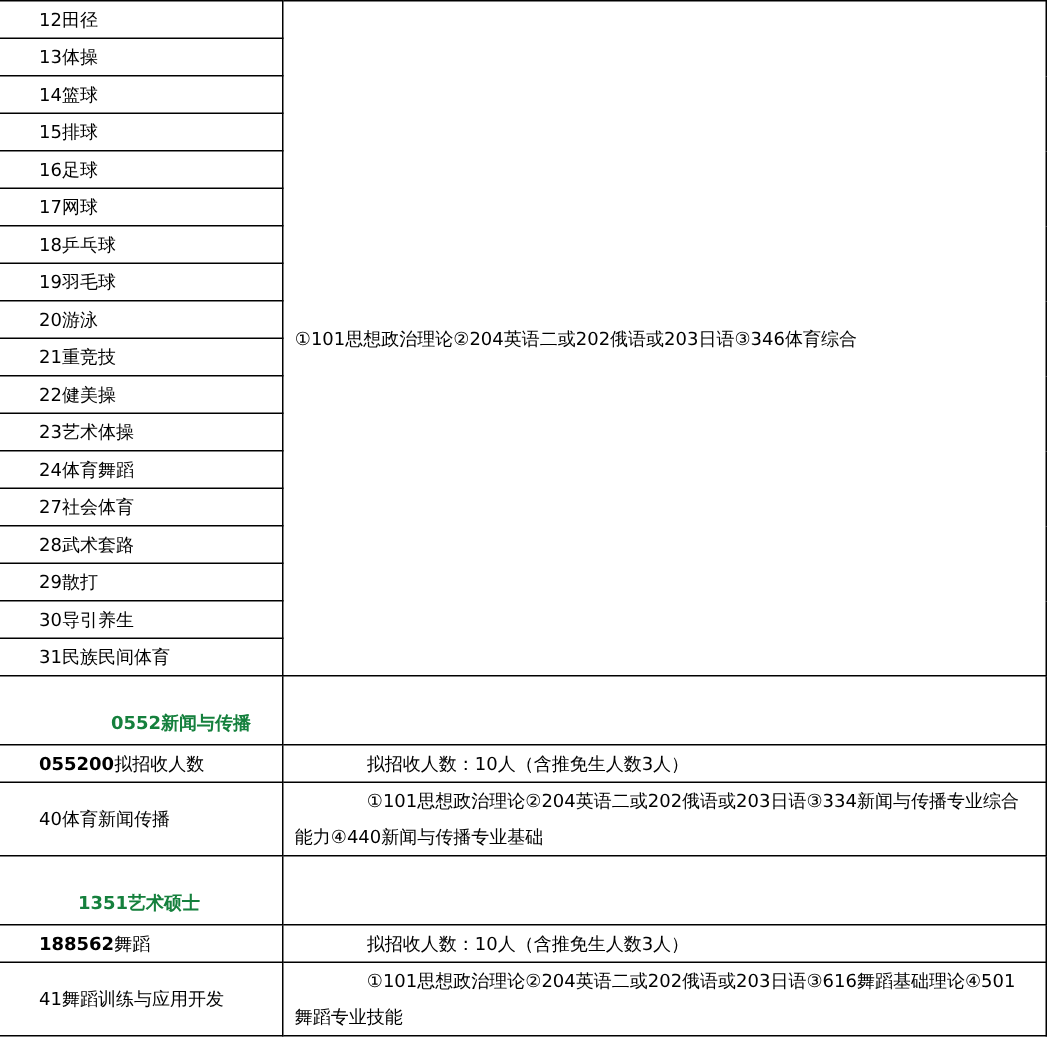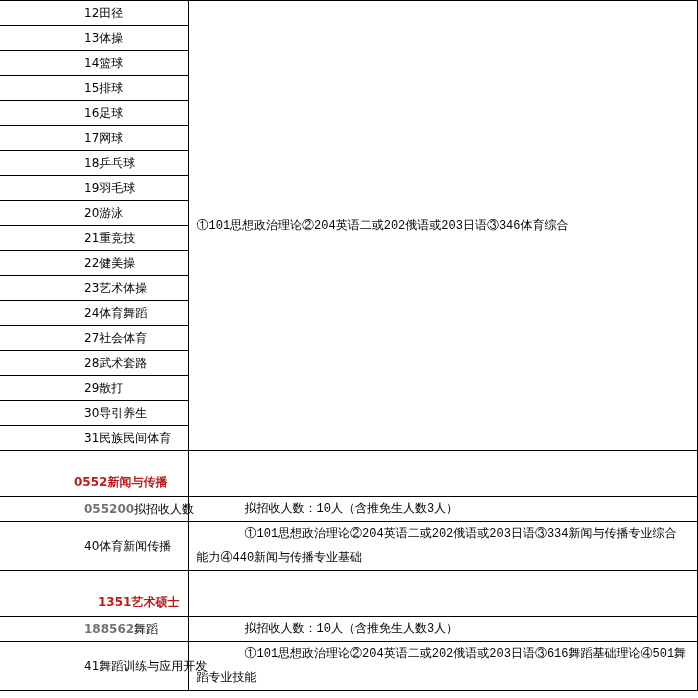--- a/index.html
+++ b/index.html
@@ -1,25 +1,25 @@
 <!DOCTYPE html>
 <html><head>
 <meta charset="utf-8">
 <style>
   html, body { margin: 0; padding: 0; background: #ffffff; }
   body { width: 698px; height: 698px; overflow: hidden; position: relative;
          font-family: "DejaVu Sans", "Liberation Sans", sans-serif; font-size: 12px; color: #000; }
   table { position: absolute; left: 0; top: 0; border-collapse: collapse; width: 697px; table-layout: fixed; }
   td { border: 1px solid #000; padding: 0; vertical-align: middle; line-height: 24px; }
   tr > td:first-child { border-left: none; }
-  td.left { width: 187px; padding-left: 84px; box-sizing: border-box; white-space: nowrap; }
-  td.right { padding: 0 8px 0 8px; font-family: Liberation Mono, monospace; }
+  td.left { width: 187px; padding-left: 26px; box-sizing: border-box; white-space: nowrap; }
+  td.right { padding: 0 8px 0 8px; }
   td.heading-cell { height: 46px; vertical-align: bottom; padding-bottom: 2px; }
-  td.heading-cell .h { font-weight: bold; color: #b91c1c; display: inline-block; }
-  .code { font-weight: bold; color: #737373; }
+  td.heading-cell .h { font-weight: bold; color: #15803d; display: inline-block; }
+  .code { font-weight: bold; color: #000000; }
   .indent { text-indent: 48px; }
   .merged { text-align: left; padding-left: 56px; }
   .row25 td { height: 24px; }
   .wrap { line-height: 24px; padding-top: 0; padding-left: 8px; text-indent: 48px; }
 </style>
 </head>
 <body>
 
 <table>
   <colgroup>
@@ -92,21 +92,21 @@
     <tr class="row25">
       <td class="left"><span class="code">055200</span><span>拟招收人数</span></td>
       <td class="right indent">拟招收人数：10人（含推免生人数3人）</td>
     </tr>
     <tr>
       <td class="left" style="height:48px">40体育新闻传播</td>
       <td class="right wrap" style="height:48px">①101思想政治理论②204英语二或202俄语或203日语③334新闻与传播专业综合能力④440新闻与传播专业基础</td>
     </tr>
 
     <tr>
-      <td class="left heading-cell" style="padding-left:98px">
+      <td class="left heading-cell" style="padding-left:52px">
         <span class="h">1351艺术硕士</span>
       </td>
       <td class="right"></td>
     </tr>
     <tr class="row25">
       <td class="left"><span class="code">188562</span><span>舞蹈</span></td>
       <td class="right indent">拟招收人数：10人（含推免生人数3人）</td>
     </tr>
     <tr>
       <td class="left" style="height:48px">41舞蹈训练与应用开发</td>

